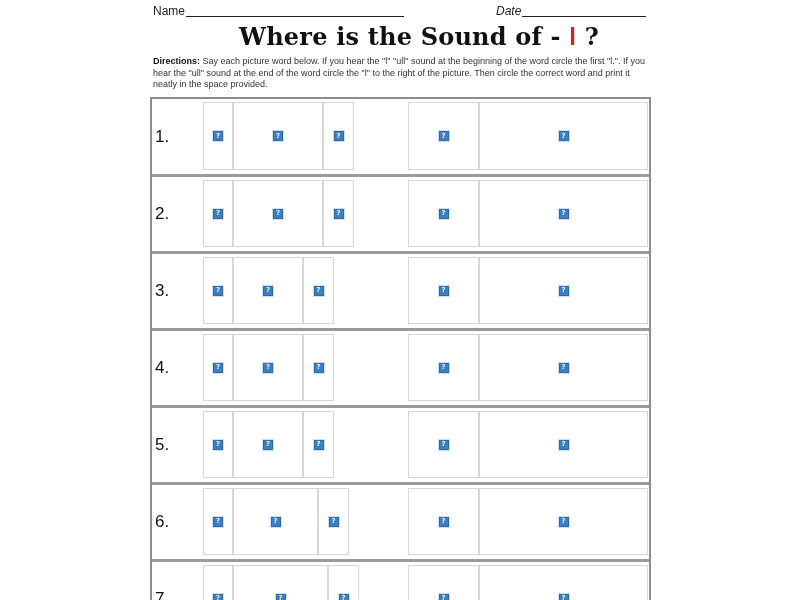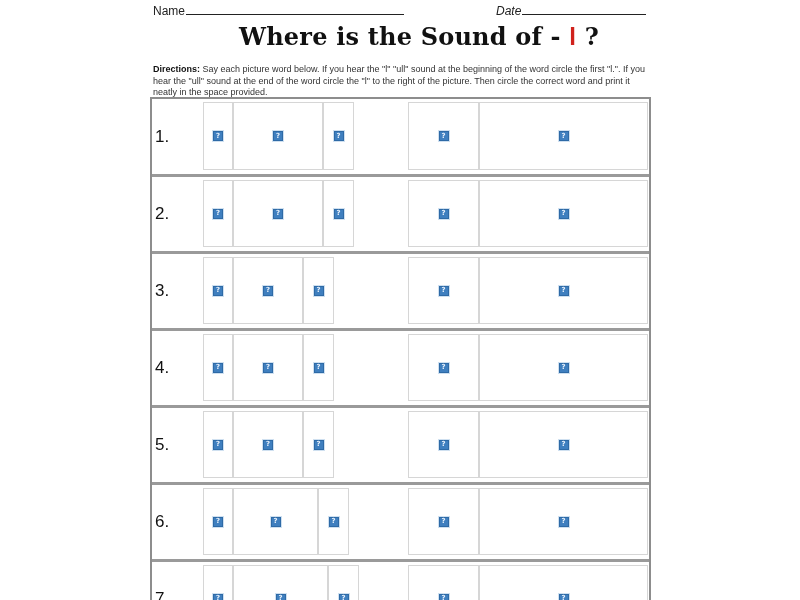--- a/index.html
+++ b/index.html
@@ -1,35 +1,35 @@
 <!DOCTYPE html>
 <html><head>
   <meta charset="utf-8">
   <style>
     * { box-sizing: border-box; margin: 0; padding: 0; }
     html, body { width: 800px; height: 600px; overflow: hidden; background: #ffffff; }
     body { font-family: "Liberation Sans", sans-serif; color: #111; position: relative; }
 
-    .header-line { position: absolute; top: 4px; font-size: 12px; color: #222; display: flex; align-items: flex-start; }
+    .header-line { position: absolute; top: 4px; font-size: 12px; color: #222; display: flex; align-items: center; }
     .header-line .rule { border-bottom: 1px solid #222; height: 11px; margin-left: 1px; }
     #name-field { left: 153px; }
     #name-field .rule { width: 218px; }
     #date-field { left: 496px; font-style: italic; }
     #date-field .rule { width: 124px; }
 
     .title {
       position: absolute; top: 22px; left: 0; width: 800px; text-align: center;
       font-family: "DejaVu Serif", serif; font-weight: bold; font-size: 24px; color: #111;
       letter-spacing: 0.2px;
       padding-left: 38px;
     }
     .title .accent { color: #d0221c; font-family: "Liberation Sans", sans-serif; font-weight: bold; }
 
     .directions {
-      position: absolute; top: 64px; left: 153px; width: 495px;
+      position: absolute; top: 56px; left: 153px; width: 495px;
       font-size: 9px; line-height: 11.5px; color: #333;
     }
     .directions b { color: #111; }
 
     .worksheet {
       position: absolute; top: 97px; left: 150px; width: 501px;
       border: 2px solid #8d8d8d; border-bottom: none;
       background: #fff;
     }
     .row {

